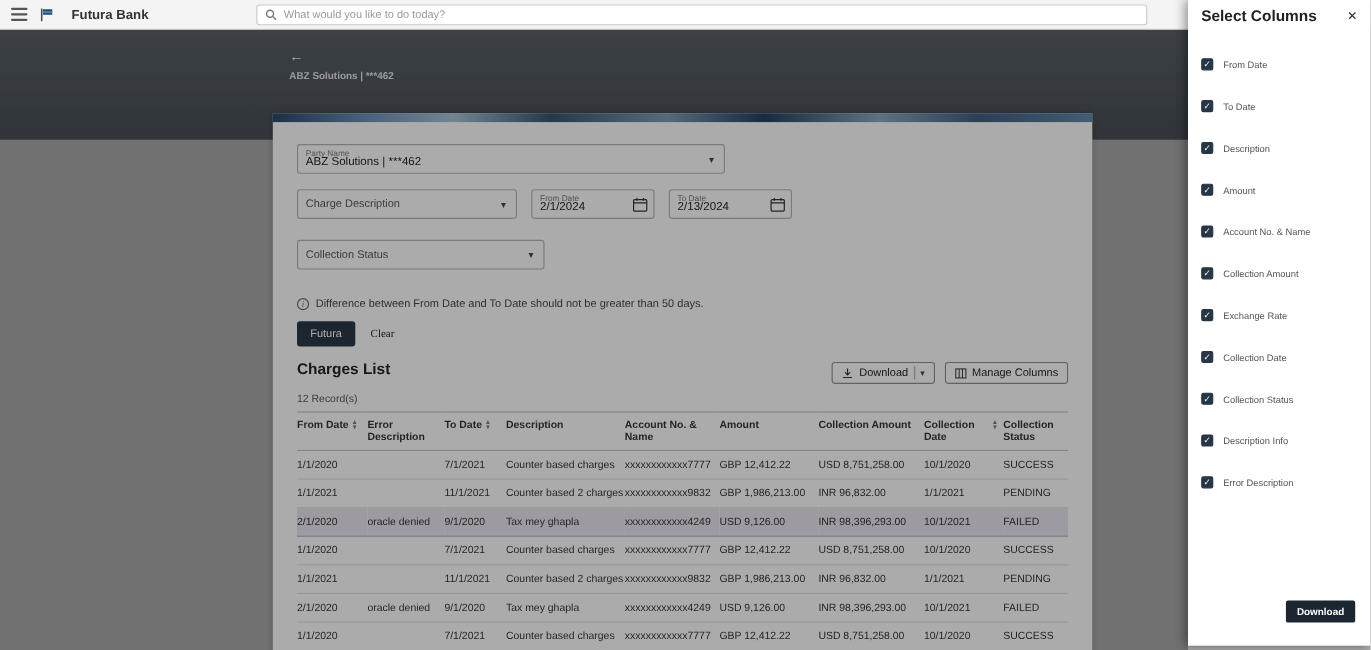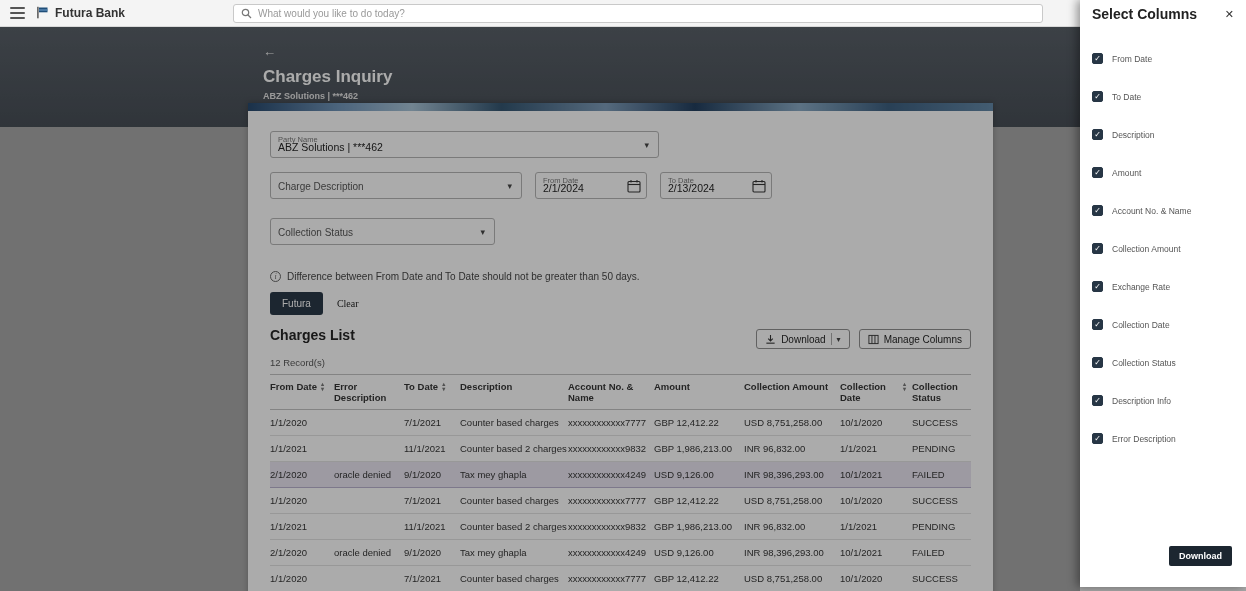--- a/index.html
+++ b/index.html
@@ -4,21 +4,21 @@
 <style>
   * { box-sizing: border-box; margin: 0; padding: 0; }
   body { font-family: "Liberation Sans", sans-serif; background: #ffffff; }
   .screen { position: relative; width: 1246px; height: 591px; overflow: hidden; background: #a8a8a8; }
 
   
   .topbar { position: absolute; top: 0; left: 0; width: 1246px; height: 27px; background: #f4f4f4;
             border-bottom: 1px solid #d9d9d9; display: flex; align-items: center; padding: 0 10px; gap: 11px; z-index: 6; }
   .hamburger { width: 15px; display: flex; flex-direction: column; gap: 3px; cursor: pointer; }
   .hamburger span { height: 2px; background: #555; border-radius: 1px; }
-  .brand { display: flex; align-items: flex-start; gap: 6px; font-size: 12px; font-weight: bold; color: #333; }
+  .brand { display: flex; align-items: flex-end; gap: 16px; font-size: 12px; font-weight: bold; color: #333; }
   .searchbox { position: absolute; left: 233px; top: 4px; width: 810px; height: 19px; background: #fff;
                border: 1px solid #c9c9c9; border-radius: 3px; display: flex; align-items: center; padding: 0 7px; gap: 6px; }
   .searchbox input { border: none; outline: none; flex: 1; font-size: 10px; color: #333; background: transparent; font-family: inherit; }
   .searchbox input::placeholder { color: #999; }
 
   
   .hero { position: absolute; left: 0; top: 27px; width: 1080px; height: 100px;
           background: linear-gradient(180deg, #575e66, #454c54); z-index: 1; }
   .hero-inner { padding: 15px 0 0 263px; }
   .back { color: #f0f0f0; font-size: 13px; cursor: pointer; display: inline-block; line-height: 1; }
@@ -28,21 +28,21 @@
   
   .card { position: absolute; left: 248px; top: 103px; width: 745px; height: 540px; background: #ffffff;
           box-shadow: 0 0 6px rgba(0,0,0,0.25); z-index: 2; }
   .card-banner { height: 8px;
     background: linear-gradient(90deg,#24466b 0%,#6e93b8 12%,#a8c4d8 22%,#31536f 34%,#7d9cba 48%,#1f3c5c 60%,#88a9c4 74%,#3a5d7e 86%,#6288a8 100%); }
   .card-body { padding: 20px 22px 0; }
 
   .field { position: relative; border: 1px solid #b5b5b5; border-radius: 3px; background: #fff; height: 27px; cursor: pointer; }
   .party-field { width: 389px; margin-bottom: 14px; }
   .filters-row { display: flex; gap: 13px; margin-bottom: 19px; }
-  .cd-field { width: 252px; }
+  .cd-field { width: 200px; }
   .date-field { width: 112px; }
   .cs-field { width: 225px; }
   .fld-label { position: absolute; top: 3px; left: 7px; font-size: 7.5px; color: #777; }
   .fld-value { position: absolute; bottom: 4px; left: 7px; font-size: 10.5px; color: #222; white-space: nowrap; }
   .fld-placeholder { position: absolute; top: 50%; transform: translateY(-50%); left: 7px; font-size: 10px; color: #555; }
   .caret { position: absolute; right: 9px; top: 50%; transform: translateY(-52%); font-size: 9px; color: #444; }
   .cal-btn { position: absolute; right: 5px; top: 50%; transform: translateY(-50%); line-height: 0; cursor: pointer; }
 
   .note { display: flex; align-items: center; gap: 6px; margin-top: 26px; font-size: 10px; color: #444; }
   .info-icon { width: 11px; height: 11px; border: 1px solid #666; border-radius: 50%; color: #666; font-size: 8px;
@@ -125,21 +125,20 @@
           <line x1="7" y1="7" x2="10" y2="10" stroke="#777" stroke-width="1.2"></line>
         </svg>
       </span>
       <input placeholder="What would you like to do today?" style="">
     </div>
   </header>
 
   <div class="hero">
     <div class="hero-inner">
       <span class="back">←</span>
-      <div class="hero-title">Charges Inquiry</div>
       <div class="hero-sub">ABZ Solutions | ***462</div>
     </div>
   </div>
 
   <section class="card">
     <div class="card-banner"></div>
     <div class="card-body">
 
       <div class="field party-field">
         <div class="fld-label">Party Name</div>

